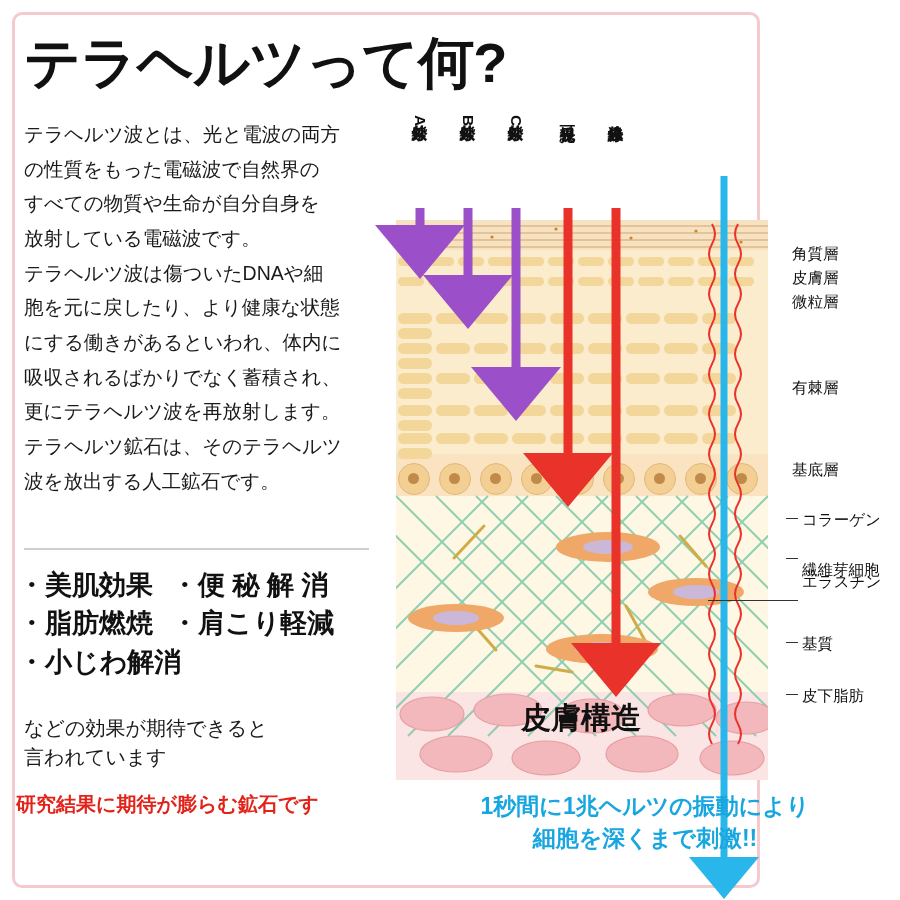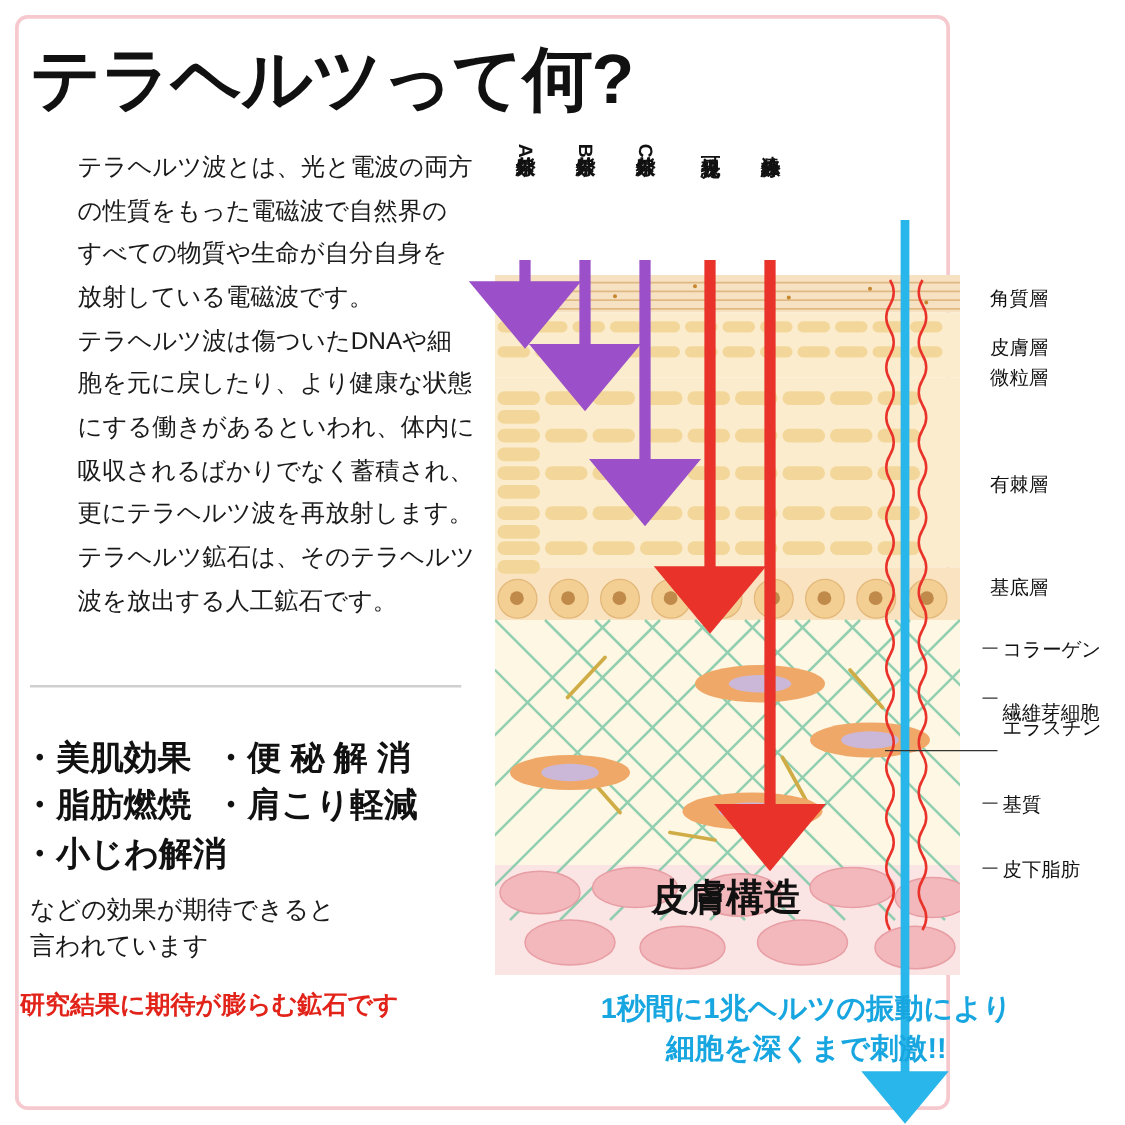--- a/index.html
+++ b/index.html
@@ -26,28 +26,28 @@
   .title{
     position:absolute;left:24px;top:26px;
     font-size:56px;font-weight:bold;color:#111;
     letter-spacing:-1px;
     white-space:nowrap;
   }
 
   
   .body-text{
     position:absolute;left:24px;top:120px;width:350px;
-    font-size:19.5px;line-height:1.47;color:#1a1a1a;margin-left:38px;
+    font-size:19.5px;line-height:1.47;color:#1a1a1a;
   }
   .body-text p{margin:0 0 6px 0;}
   .divider{
     position:absolute;left:24px;top:548px;width:345px;height:2px;background:#cfcfcf;
   }
   .benefits{
-    position:absolute;left:18px;top:587px;width:370px;
+    position:absolute;left:18px;top:566px;width:370px;
     font-size:27px;font-weight:bold;color:#111;line-height:1.42;
   }
   .benefits .row{display:flex;gap:18px;white-space:nowrap;}
   .note{
     position:absolute;left:24px;top:714px;width:360px;
     font-size:20px;color:#1a1a1a;line-height:1.45;
   }
   .warn{
     position:absolute;left:16px;top:790px;width:378px;
     font-size:20px;font-weight:bold;color:#e2231a;line-height:1.42;
@@ -370,21 +370,21 @@
       <line x1="120" y1="96" x2="120" y2="282" stroke="#9b4fc8" stroke-width="9" marker-end="url(#ap)"></line>
       <line x1="172" y1="96" x2="172" y2="368" stroke="#e8322a" stroke-width="9" marker-end="url(#ar)"></line>
       <line x1="220" y1="96" x2="220" y2="558" stroke="#e8322a" stroke-width="9" marker-end="url(#ar)"></line>
       <line x1="328" y1="64" x2="328" y2="766" stroke="#29b6ea" stroke-width="7" marker-end="url(#ab)"></line>
       <path d="M316,112 q6,10 0,20 q-6,10 0,20 q6,10 0,20 q-6,10 0,20 q6,10 0,20 q-6,10 0,20 q6,10 0,20 q-6,10 0,20 q6,10 0,20 q-6,10 0,20 q6,10 0,20 q-6,10 0,20 q6,10 0,20 q-6,10 0,20 q6,10 0,20 q-6,10 0,20 q6,10 0,20 q-6,10 0,20 q6,10 0,20 q-6,10 0,20 q6,10 0,20 q-6,10 0,20 q6,10 0,20 q-6,10 0,20 q6,10 0,20 q-6,10 0,20" stroke="#e8322a" stroke-width="2" fill="none"></path>
       <path d="M342,112 q-6,10 0,20 q6,10 0,20 q-6,10 0,20 q6,10 0,20 q-6,10 0,20 q6,10 0,20 q-6,10 0,20 q6,10 0,20 q-6,10 0,20 q6,10 0,20 q-6,10 0,20 q6,10 0,20 q-6,10 0,20 q6,10 0,20 q-6,10 0,20 q6,10 0,20 q-6,10 0,20 q6,10 0,20 q-6,10 0,20 q6,10 0,20 q-6,10 0,20 q6,10 0,20 q-6,10 0,20 q6,10 0,20 q-6,10 0,20 q6,10 0,20" stroke="#e8322a" stroke-width="2" fill="none"></path>
     </svg>
 
     <div class="labels">
       <div style="top:0px;left:12px;margin-top:48px;">皮膚層</div>
-      <div style="top:9px;left:12px;">角質層</div>
+      <div style="top:24px;left:12px;">角質層</div>
       <div style="top:72px;left:12px;">微粒層</div>
       <div style="top:158px;left:12px;">有棘層</div>
       <div style="top:240px;left:12px;">基底層</div>
       <div style="top:290px;left:22px;">コラーゲン</div>
       <div style="top:340px;left:22px;text-align:right;">繊維芽細胞</div>
       <div style="top:352px;left:22px;">エラスチン</div>
       <div style="top:414px;left:22px;">基質</div>
       <div style="top:466px;left:22px;">皮下脂肪</div>
 
       <div class="tick" style="top:298px;left:6px;width:12px;"></div>

